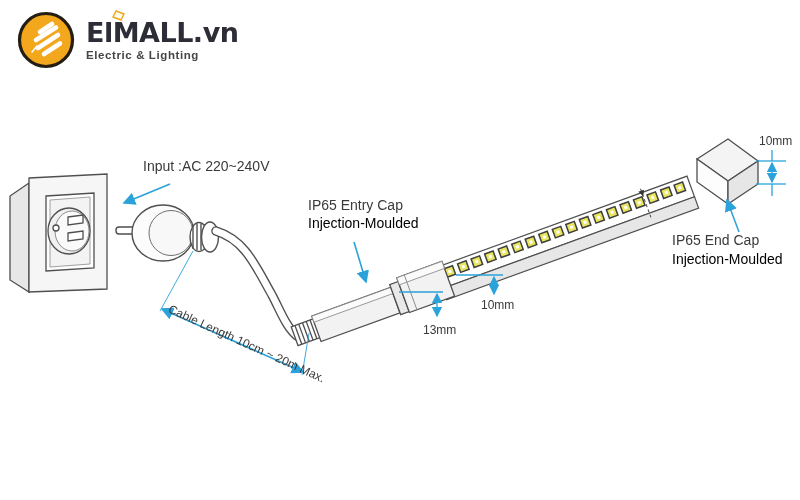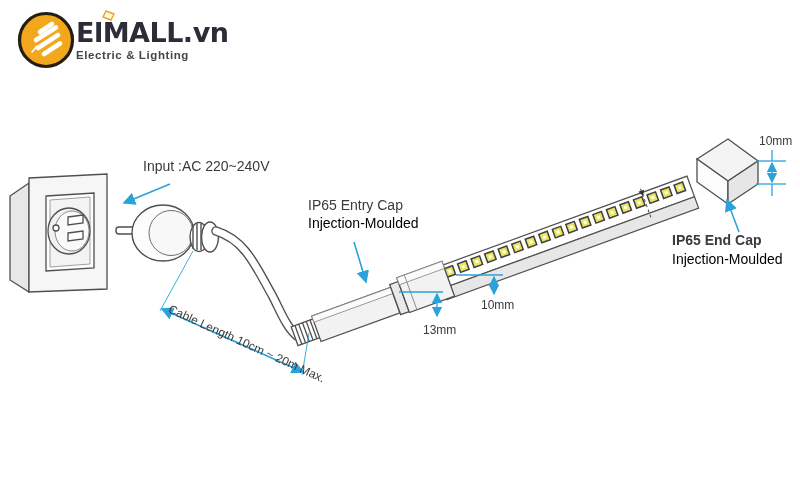--- a/index.html
+++ b/index.html
@@ -1,40 +1,40 @@
 <!DOCTYPE html>
 <html><head>
 <meta charset="utf-8">
 <style>
   html,body{margin:0;padding:0;background:#fff;}
   #stage{
     position:relative;width:800px;height:500px;background:#ffffff;
     font-family:"Liberation Sans",sans-serif;overflow:hidden;
   }
   
-  .brand{position:absolute;left:16px;top:10px;display:flex;align-items:center;}
+  .brand{position:absolute;left:16px;top:10px;display:flex;align-items:center;gap:10px;}
   .brand-text{position:relative;line-height:1;}
   .brand-name{
     font-weight:800;font-size:27px;letter-spacing:-0.5px;color:#2d2d38;
     font-family:"DejaVu Sans","Liberation Sans",sans-serif;display:block;
   }
   .brand-tagline{
     display:block;margin-top:4px;font-size:11.5px;font-weight:700;
     color:#454545;letter-spacing:0.6px;
   }
   .lamp-doodle{position:absolute;left:26px;top:-9px;}
   
   .lbl{position:absolute;color:#3a3a3a;white-space:nowrap;}
   .lbl-main{font-size:14px;text-align:center;}
   .lbl-sub{font-size:14px;color:#000000;}
   .lbl-dim{font-size:12px;color:#3a3a3a;}
   .lbl-input{left:143px;top:158px;font-size:14px;}
   .lbl-entry-title{left:308px;top:197px;}
   .lbl-entry-sub{left:308px;top:215px;}
-  .lbl-end-title{left:672px;top:232px;font-weight:bold;}
+  .lbl-end-title{left:672px;top:232px;}
   .lbl-end-sub{left:672px;top:251px;}
   .lbl-13mm{left:423px;top:323px;}
   .lbl-10mm-strip{left:481px;top:298px;}
   .lbl-10mm-end{left:759px;top:134px;}
   .lbl-cable{
     left:172px;top:302px;font-size:12px;color:#3a3a3a;
     transform:rotate(24.5deg);transform-origin:0 0;
   }
   svg{display:block;}
   .art{position:absolute;left:0;top:0;}

